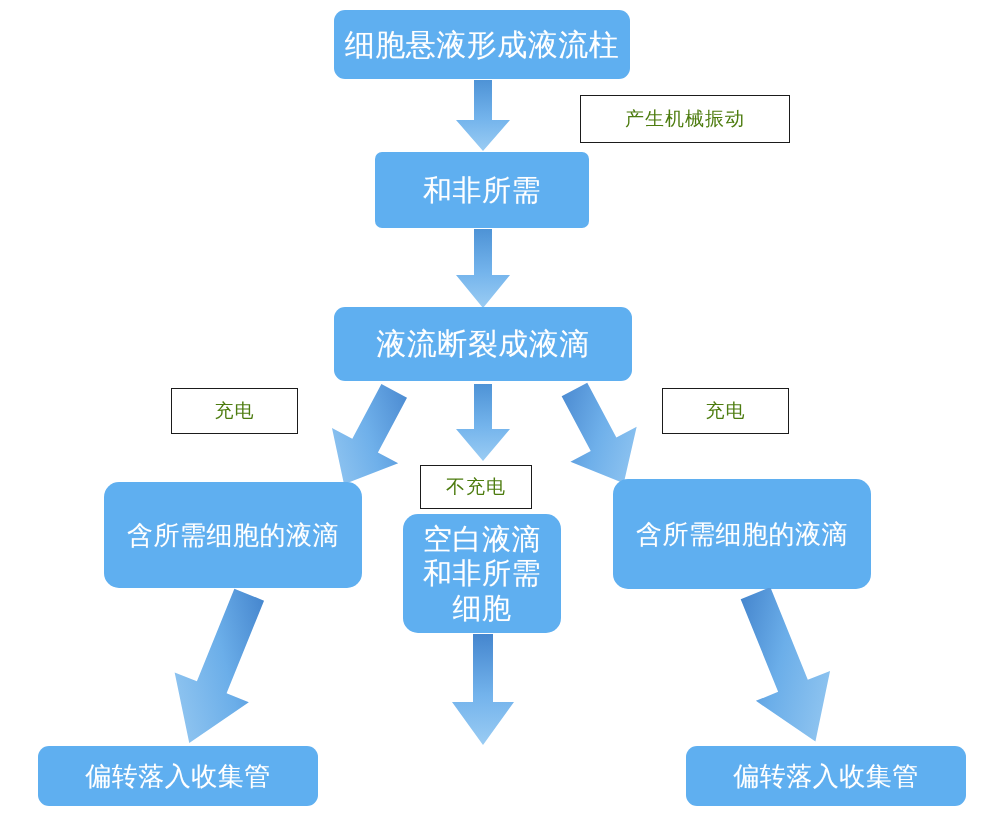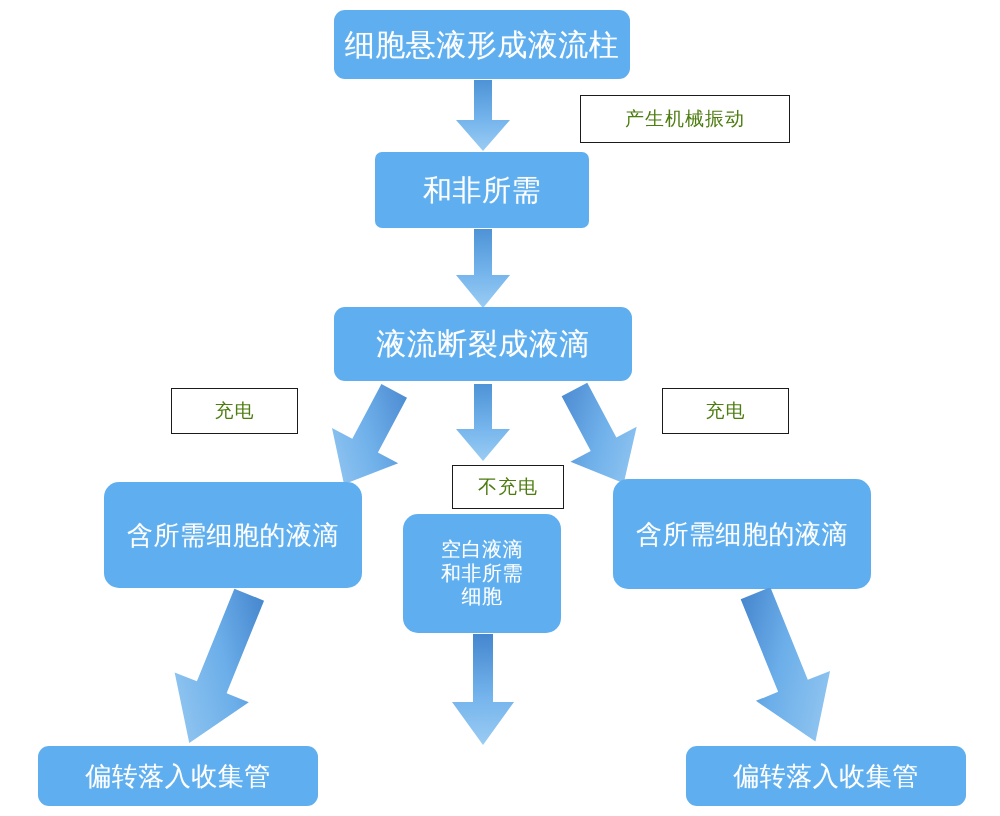--- a/index.html
+++ b/index.html
@@ -136,25 +136,25 @@
           <stop offset="50%" stop-color="#6FB0EA"></stop>
           <stop offset="100%" stop-color="#97C9F2"></stop>
         </linearGradient>
       </defs>
       <g transform="rotate(-28 56 55)">
         <polygon points="43,2 72,2 72,64 95,64 57,108 20,64 43,64" fill="url(#gdr)"></polygon>
       </g>
     </svg>
   </div>
 
-  <div class="lbox" style="left:452px; top:465px; width:112px; height:44px;">不充电</div>
+  <div class="lbox" style="left:420px; top:465px; width:112px; height:44px;">不充电</div>
 
   <div class="pbox r8" style="left:104px; top:482px; width:258px; height:106px; font-size:26px;">含所需细胞的液滴</div>
 
-  <div class="pbox r8" style="left:403px; top:514px; width:158px; height:119px; font-size:20px; white-space:pre-line;">空白液滴
+  <div class="pbox r8" style="left:403px; top:514px; width:158px; height:119px; font-size:29px; white-space:pre-line;">空白液滴
 和非所需
 细胞</div>
 
   <div class="pbox r8" style="left:613px; top:479px; width:258px; height:110px; font-size:26px;">含所需细胞的液滴</div>
 
   <div class="arrow" style="left:145px; top:588px; width:145px; height:162px;">
     <svg viewBox="0 0 145 162" preserveAspectRatio="none">
       <defs>
         <linearGradient id="gbl" x1="0.85" y1="0" x2="0.15" y2="1">
           <stop offset="0%" stop-color="#3F7FC9"></stop>

